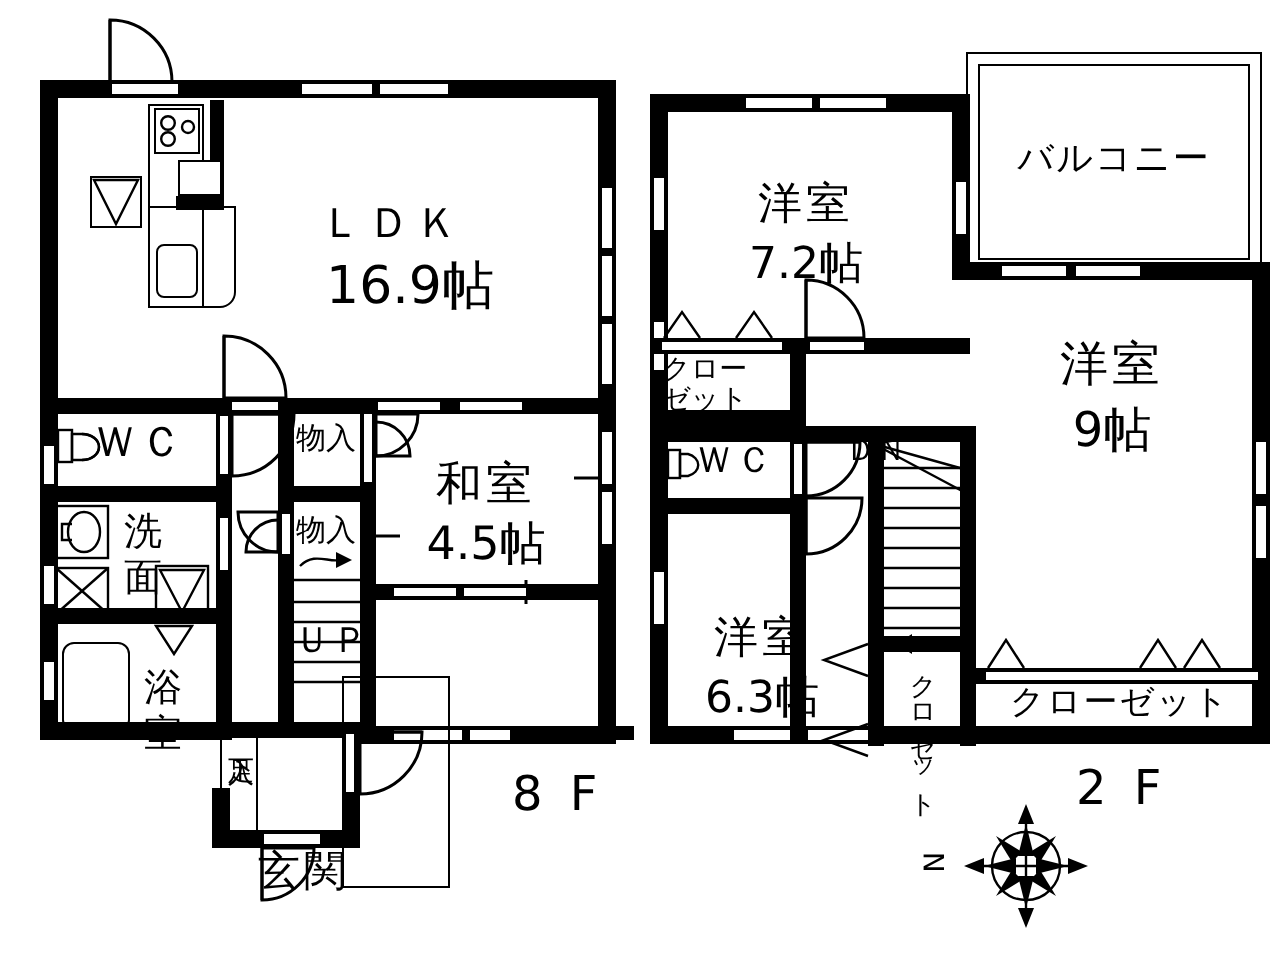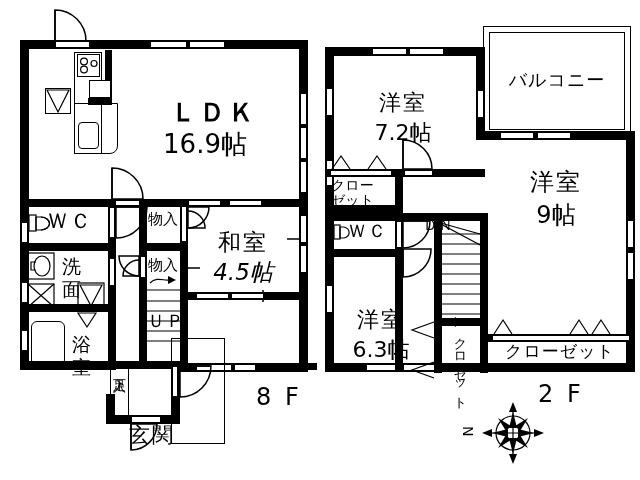--- a/index.html
+++ b/index.html
@@ -71,21 +71,21 @@
 
     <div class="wall" style="left:105px;top:50px;width:7px;height:55px;"></div>
     <div class="wall" style="left:88px;top:98px;width:24px;height:7px;"></div>
     <div class="thin2 fill" style="left:89px;top:80px;width:22px;height:18px;"></div>
 
     <div class="thin2" style="left:45px;top:88px;width:26px;height:26px;"></div>
     <svg style="left:0;top:0;width:640px;height:480px;">
       <path class="ln2" d="M 47 90 L 69 90 L 58 112 Z" fill="none"></path>
     </svg>
 
-    <div class="lbl ctr" style="left:214px;top:112px;font-size:26px;letter-spacing:3px;font-weight:bold;">ＬＤＫ</div>
+    <div class="lbl ctr" style="left:196px;top:112px;font-size:21px;letter-spacing:3px;">ＬＤＫ</div>
     <div class="lbl ctr" style="left:205px;top:144px;font-size:26px;letter-spacing:0px;">16.9帖</div>
 
     <div class="wall" style="left:20px;top:199px;width:288px;height:8px;"></div>
     <div class="thin2 fill" style="left:188px;top:200px;width:33px;height:6px;"></div>
     <div class="thin2 fill" style="left:229px;top:200px;width:33px;height:6px;"></div>
 
     <svg style="left:0;top:0;width:640px;height:480px;">
       <path class="arc" d="M 112 199 L 143 199 A 31 31 0 0 0 112 168 Z" fill="none"></path>
       <line class="ln" x1="112" y1="168" x2="112" y2="199"></line>
     </svg>
@@ -155,21 +155,21 @@
       <line class="ln2" x1="147" y1="311" x2="180" y2="311"></line>
       <line class="ln2" x1="147" y1="321" x2="180" y2="321"></line>
       <line class="ln2" x1="147" y1="331" x2="180" y2="331"></line>
       <line class="ln2" x1="147" y1="341" x2="180" y2="341"></line>
       <path class="ln2 nof" d="M 150 283 C 158 275 166 283 172 279"></path>
       <path class="blk" d="M 168 276 L 176 280 L 168 284 Z"></path>
     </svg>
     <div class="lbl" style="left:147px;top:312px;font-size:18px;letter-spacing:1px;">ＵＰ</div>
 
     <div class="lbl ctr" style="left:243px;top:243px;font-size:23px;letter-spacing:2px;">和室</div>
-    <div class="lbl ctr" style="left:243px;top:273px;font-size:23px;font-style:italic;">4.5帖</div>
+    <div class="lbl ctr" style="left:243px;top:273px;font-size:23px;">4.5帖</div>
     <svg style="left:0;top:0;width:640px;height:480px;">
       <line class="ln" x1="287" y1="239" x2="299" y2="239"></line>
       <line class="ln" x1="188" y1="268" x2="200" y2="268"></line>
       <line class="ln" x1="263" y1="290" x2="263" y2="302"></line>
     </svg>
     <div class="wall" style="left:188px;top:292px;width:120px;height:8px;"></div>
     <div class="thin2 fill" style="left:196px;top:293px;width:33px;height:6px;"></div>
     <div class="thin2 fill" style="left:231px;top:293px;width:33px;height:6px;"></div>
 
     <div class="wall" style="left:106px;top:361px;width:80px;height:8px;"></div>

